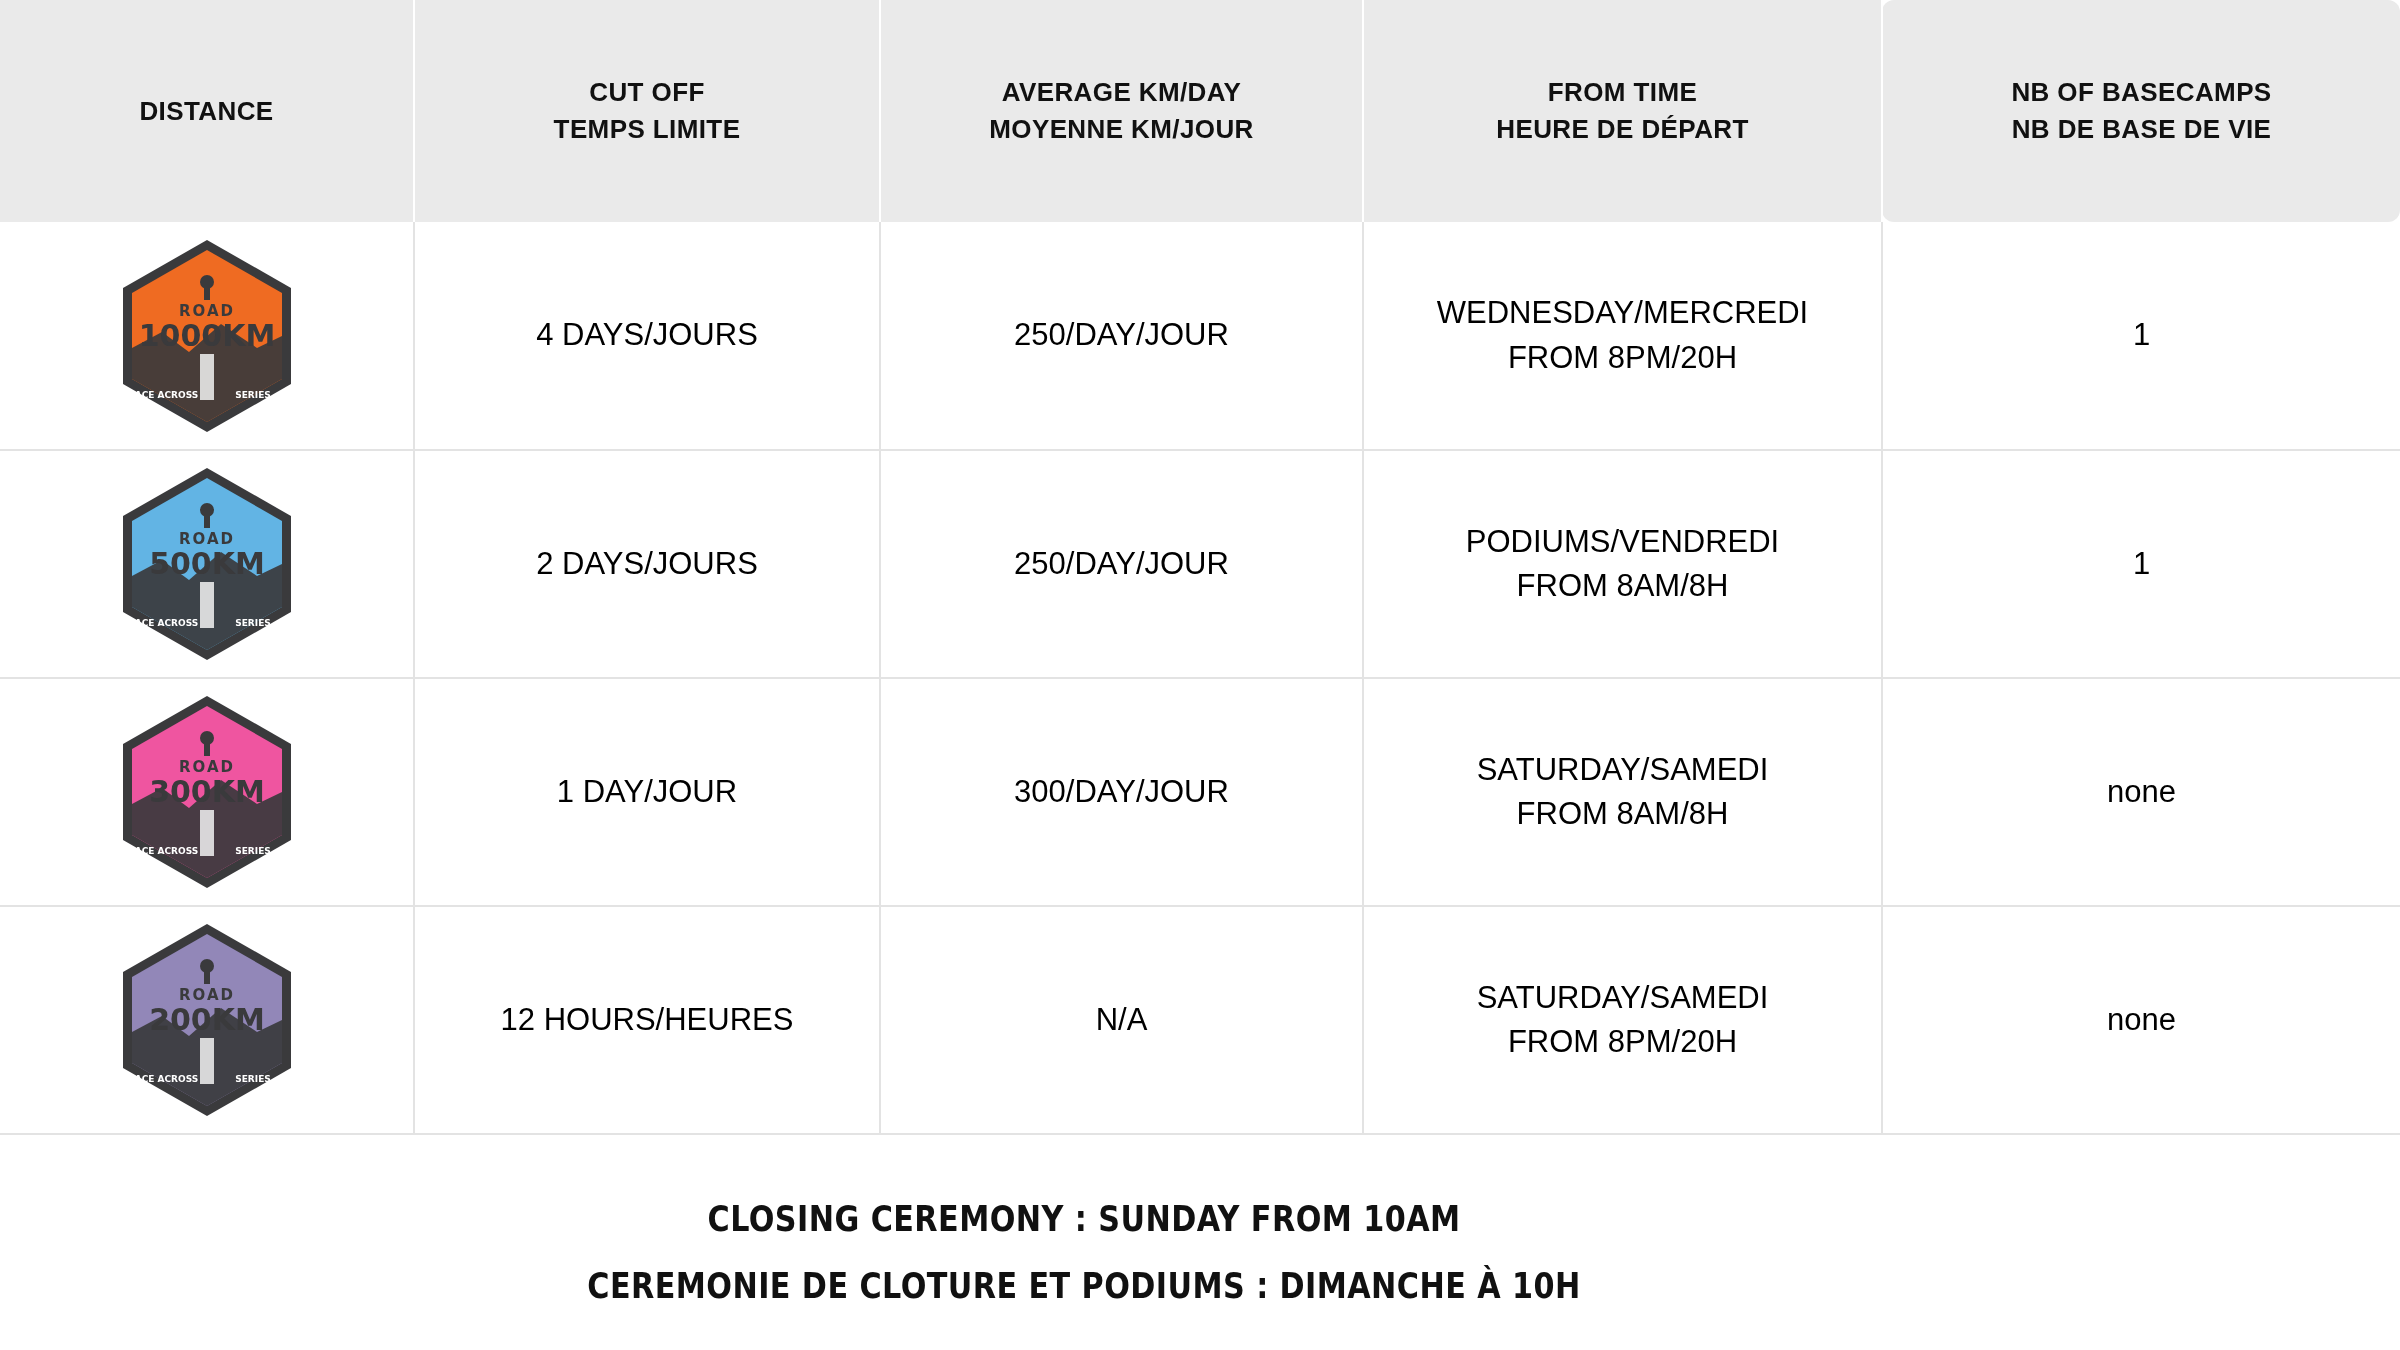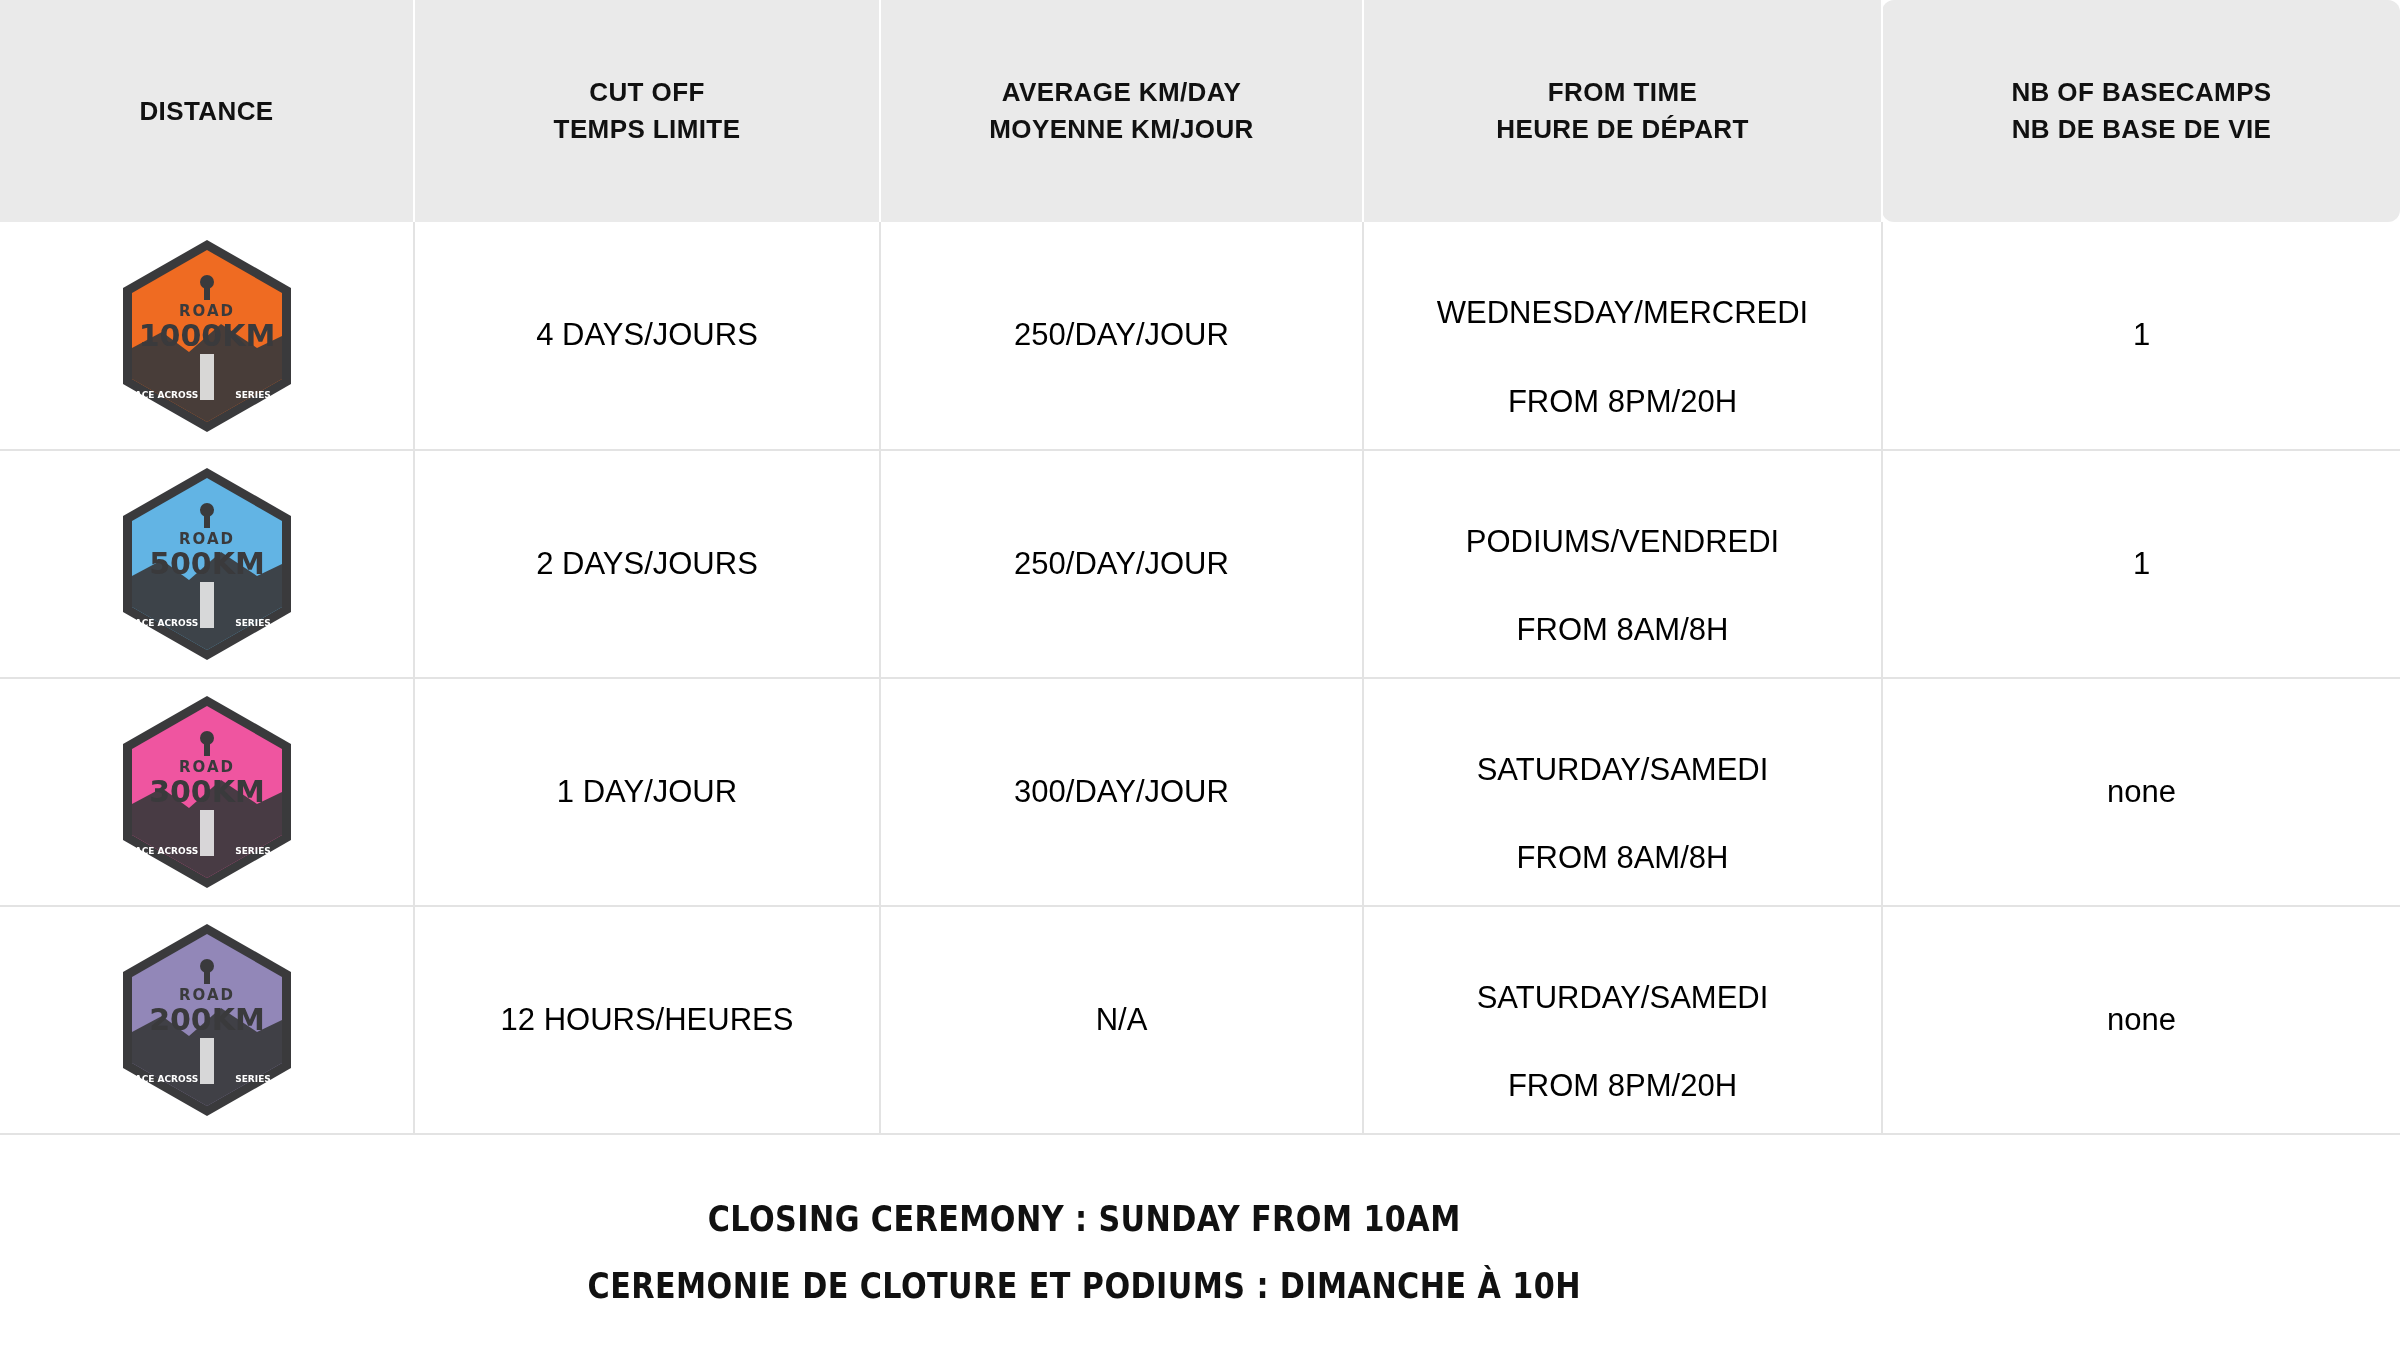--- a/index.html
+++ b/index.html
@@ -57,36 +57,35 @@
     font-weight: 400;
     line-height: 1.42;
     color: #000000;
     border-bottom: 2px solid #e3e3e3;
     border-right: 2px solid #e3e3e3;
     padding: 0 12px;
     box-sizing: border-box;
   }
   tbody td:last-child { border-right: none; }
   tbody tr:last-child td { border-bottom: 2px solid #e3e3e3; }
-  tbody td .tline { display: block; margin-top: 44px; }
+  tbody td .tline { display: block; }
 
   .badge-cell {
     padding: 0;
   }
   .badge-wrap {
     display: flex;
     align-items: center;
     justify-content: center;
   }
 
   .footer {
     flex: 1;
     display: flex;
     flex-direction: column;
-    align-items: center;
     justify-content: center;
     gap: 26px;
     padding-top: 18px;
     box-sizing: border-box;
   }
   .footer-line {
     font-family: "DejaVu Sans", sans-serif;
     font-weight: bold;
     font-size: 36px;
     letter-spacing: 0.5px;

